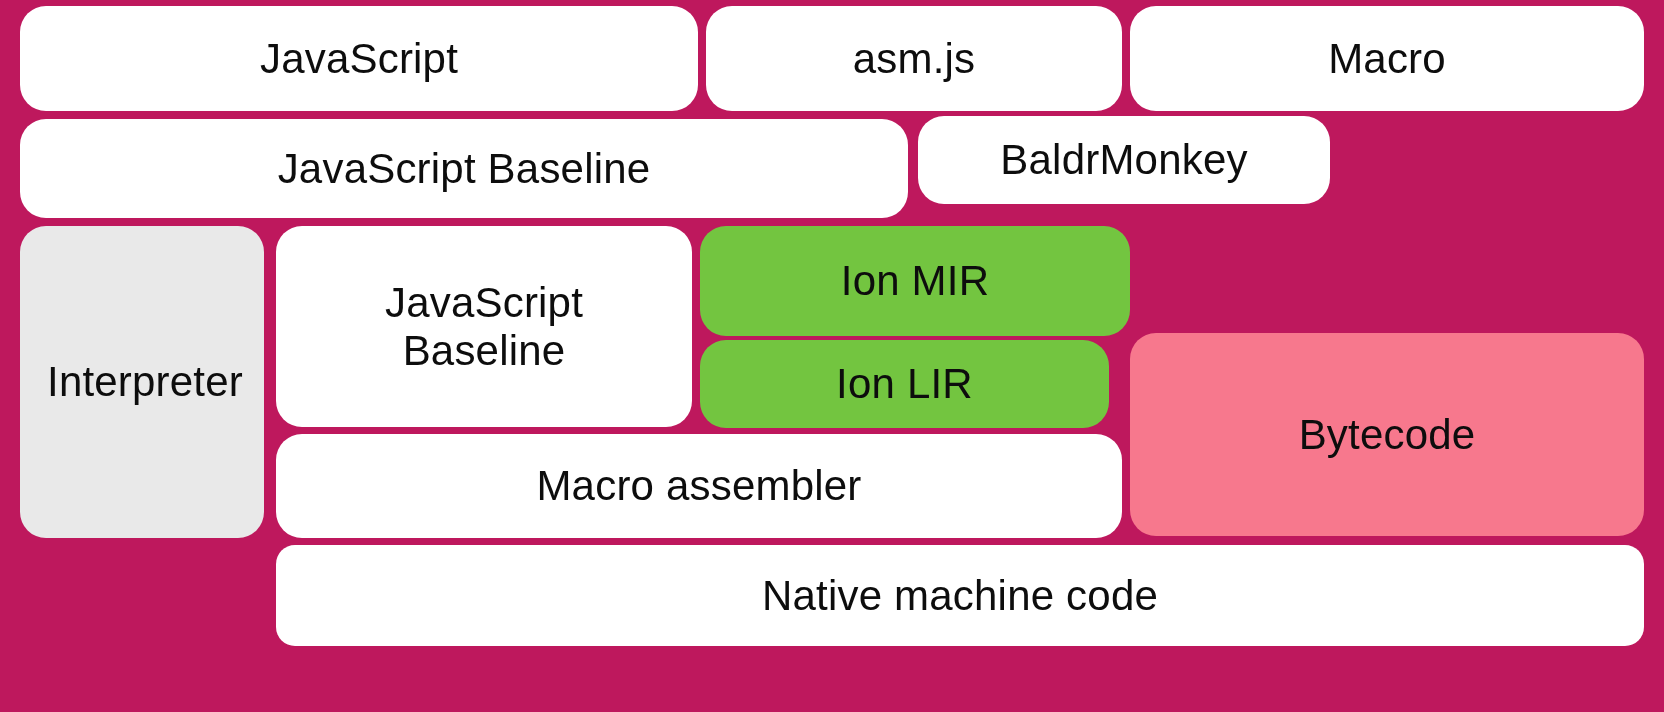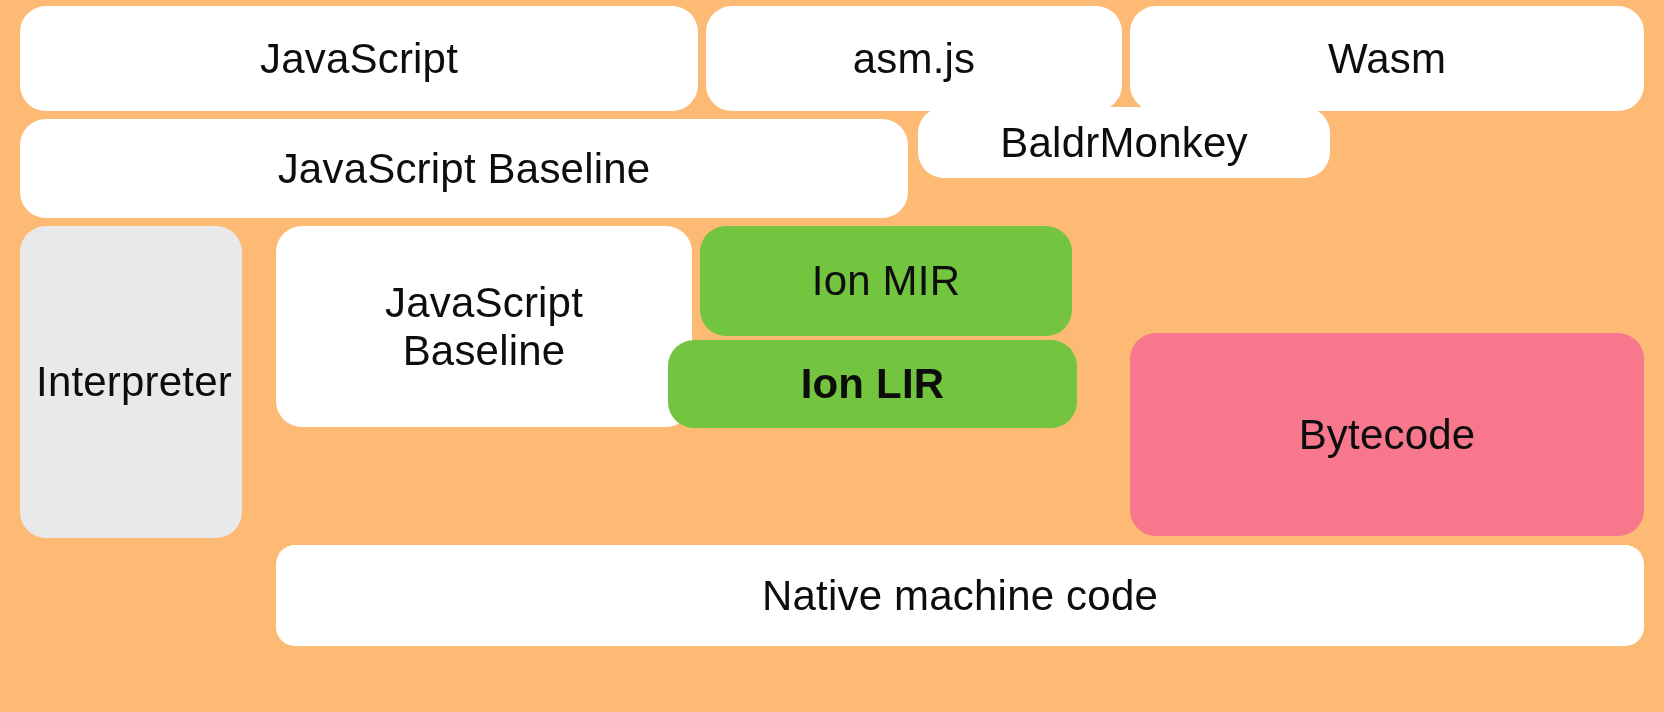--- a/index.html
+++ b/index.html
@@ -5,21 +5,21 @@
 <style>
   html, body {
     margin: 0;
     padding: 0;
     background: #000000;
   }
   #stage {
     position: relative;
     width: 1664px;
     height: 712px;
-    background: #fdba74;
+    background: #be185d;
     overflow: hidden;
     font-family: "Liberation Sans", sans-serif;
   }
   .node {
     position: absolute;
     box-sizing: border-box;
     display: flex;
     align-items: center;
     justify-content: center;
     text-align: center;
@@ -37,53 +37,54 @@
   .fill-green  { background: #73c540; }
   .fill-pink   { background: #f7788d; }
 
   
   #n-javascript      { left: 20px;   top: 6px;   width: 678px;  height: 105px; }
   #n-asmjs           { left: 706px;  top: 6px;   width: 416px;  height: 105px; }
   #n-wasm            { left: 1130px; top: 6px;   width: 514px;  height: 105px; }
 
   
   #n-js-bytecode     { left: 20px;   top: 119px; width: 888px;  height: 99px;  }
-  #n-baldrmonkey     { left: 918px;  top: 107px; width: 412px;  height: 71px;  }
+  #n-baldrmonkey     { left: 918px;  top: 116px; width: 412px;  height: 88px;  }
 
   
-  #n-interpreter     { left: 20px;   top: 226px; width: 222px;  height: 312px; padding-left: 16px; }
+  #n-interpreter     { left: 20px;   top: 226px; width: 244px;  height: 312px; padding-left: 16px; }
   #n-js-baseline     { left: 276px;  top: 226px; width: 416px;  height: 201px; }
-  #n-ion-mir         { left: 700px;  top: 226px; width: 372px;  height: 110px; }
-  #n-ion-lir         { left: 668px;  top: 340px; width: 409px;  height: 88px; font-weight: bold;  }
+  #n-ion-mir         { left: 700px;  top: 226px; width: 430px;  height: 110px; }
+  #n-ion-lir         { left: 700px;  top: 340px; width: 409px;  height: 88px;  }
   #n-cranelift       { left: 1130px; top: 333px; width: 514px;  height: 203px; }
   #n-macro-assembler { left: 276px;  top: 434px; width: 846px;  height: 104px; }
   #n-native-code     { left: 276px;  top: 545px; width: 1368px; height: 101px; border-radius: 19px; }
 </style>
 </head>
 <body>
 
 <div id="stage">
 
   <div class="node fill-white" id="n-javascript">JavaScript</div>
 
   <div class="node fill-white" id="n-asmjs">asm.js</div>
 
-  <div class="node fill-white" id="n-wasm">Wasm</div>
+  <div class="node fill-white" id="n-wasm">Macro</div>
 
   <div class="node fill-white" id="n-js-bytecode">JavaScript Baseline</div>
 
   <div class="node fill-white" id="n-baldrmonkey">BaldrMonkey</div>
 
   <div class="node fill-gray" id="n-interpreter">Interpreter</div>
 
   <div class="node fill-white" id="n-js-baseline">JavaScript
 Baseline</div>
 
   <div class="node fill-green" id="n-ion-mir">Ion MIR</div>
 
   <div class="node fill-green" id="n-ion-lir">Ion LIR</div>
 
   <div class="node fill-pink" id="n-cranelift">Bytecode</div>
 
+  <div class="node fill-white" id="n-macro-assembler">Macro assembler</div>
 
   <div class="node fill-white" id="n-native-code">Native machine code</div>
 
 </div>
 
 </body></html>

